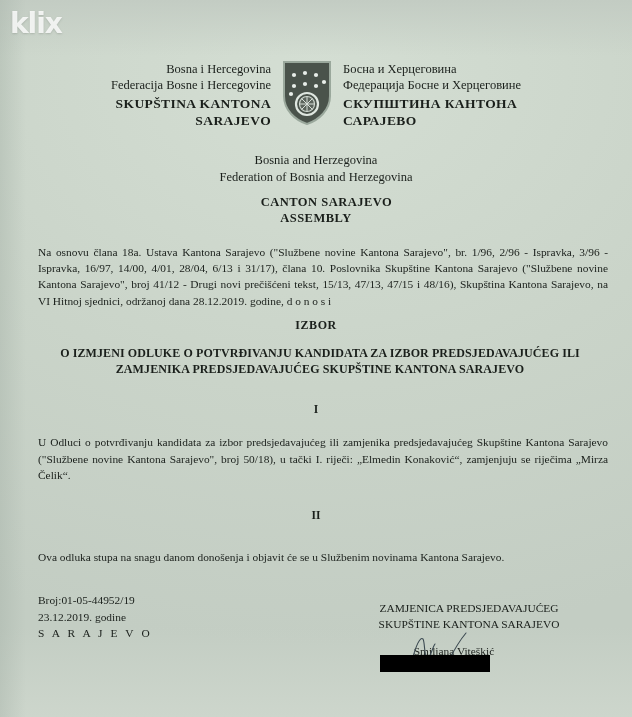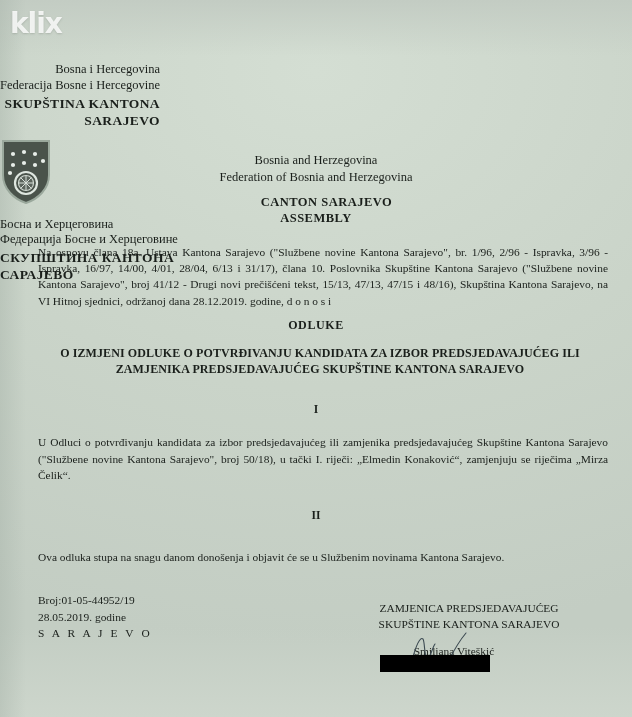--- a/index.html
+++ b/index.html
@@ -69,21 +69,20 @@
 
   
   .letterhead {
     position: absolute;
     left: 0; right: 0;
     top: 60px;
     display: flex;
     justify-content: center;
     align-items: flex-start;
     gap: 10px;
-    flex-direction: column;
   }
   .lh-left {
     text-align: right;
     line-height: 1.26;
     padding-top: 2px;
   }
   .lh-right {
     text-align: left;
     line-height: 1.26;
     padding-top: 2px;
@@ -275,32 +274,32 @@
 
   <div class="en-header">
     <div class="en-1">Bosnia and Herzegovina</div>
     <div class="en-2">Federation of Bosnia and Herzegovina</div>
     <div class="en-3">CANTON SARAJEVO</div>
     <div class="en-4">ASSEMBLY</div>
   </div>
 
   <div class="preamble">Na osnovu člana 18a. Ustava Kantona Sarajevo ("Službene novine Kantona Sarajevo", br. 1/96, 2/96 - Ispravka, 3/96 - Ispravka, 16/97, 14/00, 4/01, 28/04, 6/13 i 31/17), člana 10. Poslovnika Skupštine Kantona Sarajevo ("Službene novine Kantona Sarajevo", broj 41/12 - Drugi novi prečišćeni tekst, 15/13, 47/13, 47/15 i 48/16), Skupština Kantona Sarajevo, na  VI  Hitnoj sjednici, održanoj dana 28.12.2019. godine, d o n o s i</div>
 
-  <div class="odluku">ODLUKE</div>
+  <div class="odluku">IZBOR</div>
   <div class="odluku-sub">O IZMJENI ODLUKE O POTVRĐIVANJU KANDIDATA ZA IZBOR PREDSJEDAVAJUĆEG ILI ZAMJENIKA PREDSJEDAVAJUĆEG SKUPŠTINE KANTONA SARAJEVO</div>
 
   <div class="art-num art-num-1">I</div>
   <div class="art-body art-body-1">U Odluci o potvrđivanju kandidata za izbor predsjedavajućeg ili zamjenika predsjedavajućeg Skupštine Kantona Sarajevo ("Službene novine Kantona Sarajevo", broj 50/18), u tački I. riječi: „Elmedin Konaković“, zamjenjuju se riječima „Mirza Čelik“.</div>
 
   <div class="art-num art-num-2">II</div>
   <div class="art-body art-body-2">Ova odluka stupa na snagu danom donošenja i objavit će se u Službenim novinama Kantona Sarajevo.</div>
 
   <div class="footer-left">
     <div>Broj:01-05-44952/19</div>
-    <div>28.05.2019. godine</div>
+    <div>23.12.2019. godine</div>
     <div class="spaced">S A R A J E V O</div>
   </div>
 
   <div class="footer-right">
     <div>ZAMJENICA PREDSJEDAVAJUĆEG</div>
     <div>SKUPŠTINE KANTONA SARAJEVO</div>
   </div>
 
   <div class="sig-name">Smiljana Viteškić</div>
 

